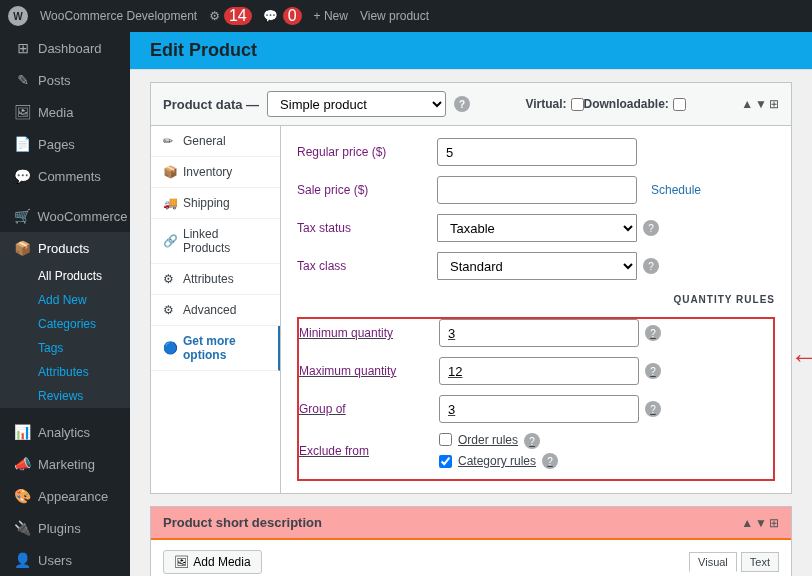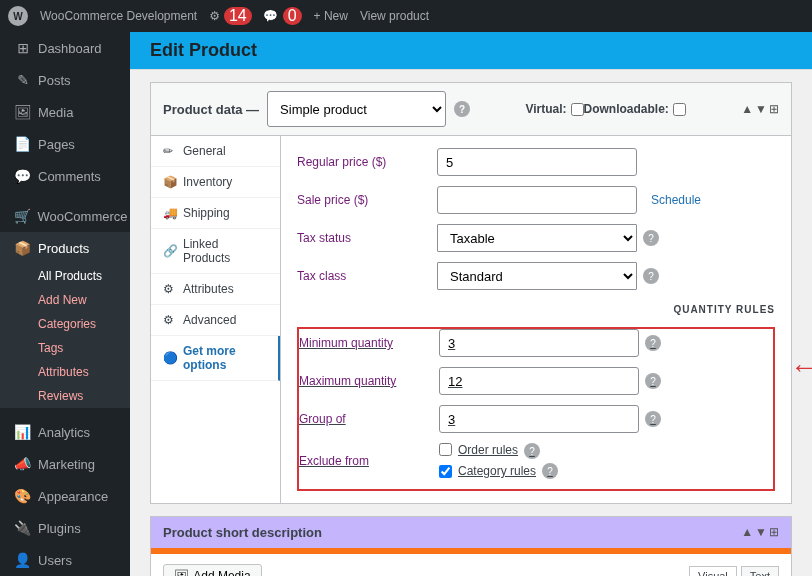--- a/index.html
+++ b/index.html
@@ -14,21 +14,21 @@
     
     .main-layout { display: flex; flex: 1; overflow: hidden; }
 
     
     .sidebar { width: 130px; background: #1d2327; flex-shrink: 0; overflow-y: auto; }
     .sidebar-menu { list-style: none; }
     .sidebar-item { padding: 8px 14px; color: #a7aaad; cursor: pointer; font-size: 13px; display: flex; align-items: center; gap: 6px; position: relative; }
     .sidebar-item.active { background: #2271b1; color: #fff; }
     .sidebar-item.has-submenu-open { background: #2c3338; color: #fff; }
     .sidebar-icon { font-size: 14px; width: 18px; text-align: center; }
-    .sidebar-sub-item { padding: 5px 14px 5px 38px; color: #fca5a5; cursor: pointer; font-size: 12px; }
+    .sidebar-sub-item { padding: 5px 14px 5px 38px; color: #0ea5e9; cursor: pointer; font-size: 12px; }
     .sidebar-sub-item.active { color: #fff; }
     .sidebar-separator { height: 8px; }
 
     
     .content-area { flex: 1; background: #f0f0f1; overflow-y: auto; padding: 0; }
 
     
     .page-header { background: #0ea5e9; padding: 8px 20px; border-bottom: 1px solid #ddd; display: flex; align-items: center; gap: 12px; }
     .page-title-text { font-size: 18px; font-weight: 600; color: #1d2327; }
 
@@ -60,25 +60,25 @@
 
     
     .product-options { display: flex; align-items: flex-end; gap: 0; margin-left: auto; font-size: 12px; }
     .checkbox-label { display: flex; align-items: center; gap: 4px; }
 
     
     .quantity-rules-header { font-size: 10px; font-weight: 700; color: #3c434a; letter-spacing: 1px; text-align: right; padding: 4px 0 8px 0; text-transform: uppercase; }
     .quantity-rules-box { border: 2px solid #d63638; padding: 0; margin-top: 4px; text-decoration: underline; }
 
     
-    .product-type-select { border: 1px solid #8c8f94; border-radius: 3px; padding: 4px 8px; font-size: 13px; height: 36px; background: #fff; cursor: pointer; min-width: 140px; }
+    .product-type-select { border: 1px solid #8c8f94; border-radius: 3px; padding: 4px 8px; font-size: 13px; height: 26px; background: #fff; cursor: pointer; min-width: 140px; }
 
     
     .short-desc-box { background: #fff; border: 1px solid #c3c4c7; }
-    .short-desc-header { background: #c4b5fd; border-bottom: 6px solid #f97316; padding: 8px 12px; display: flex; align-items: flex-start; justify-content: space-between; font-weight: 600; font-size: 13px; }
+    .short-desc-header { background: #fca5a5; border-bottom: 2px solid #f97316; padding: 8px 12px; display: flex; align-items: flex-end; justify-content: space-between; font-weight: 600; font-size: 13px; }
     .short-desc-body { padding: 10px 12px; }
     .add-media-btn { background: #f6f7f7; border: 1px solid #c3c4c7; border-radius: 3px; padding: 4px 10px; font-size: 12px; cursor: pointer; display: flex; align-items: center; gap: 4px; }
     .visual-text-tabs { display: flex; gap: 4px; }
     .vt-tab { padding: 3px 8px; font-size: 11px; background: #f6f7f7; border: 1px solid #c3c4c7; cursor: pointer; }
     .vt-tab.active { background: #fff; border-bottom-color: #fff; }
 
     
     .header-chevrons { display: flex; align-items: center; gap: 2px; margin-left: auto; }
     .chev-btn { background: none; border: none; cursor: pointer; color: #555; font-size: 12px; }
 

